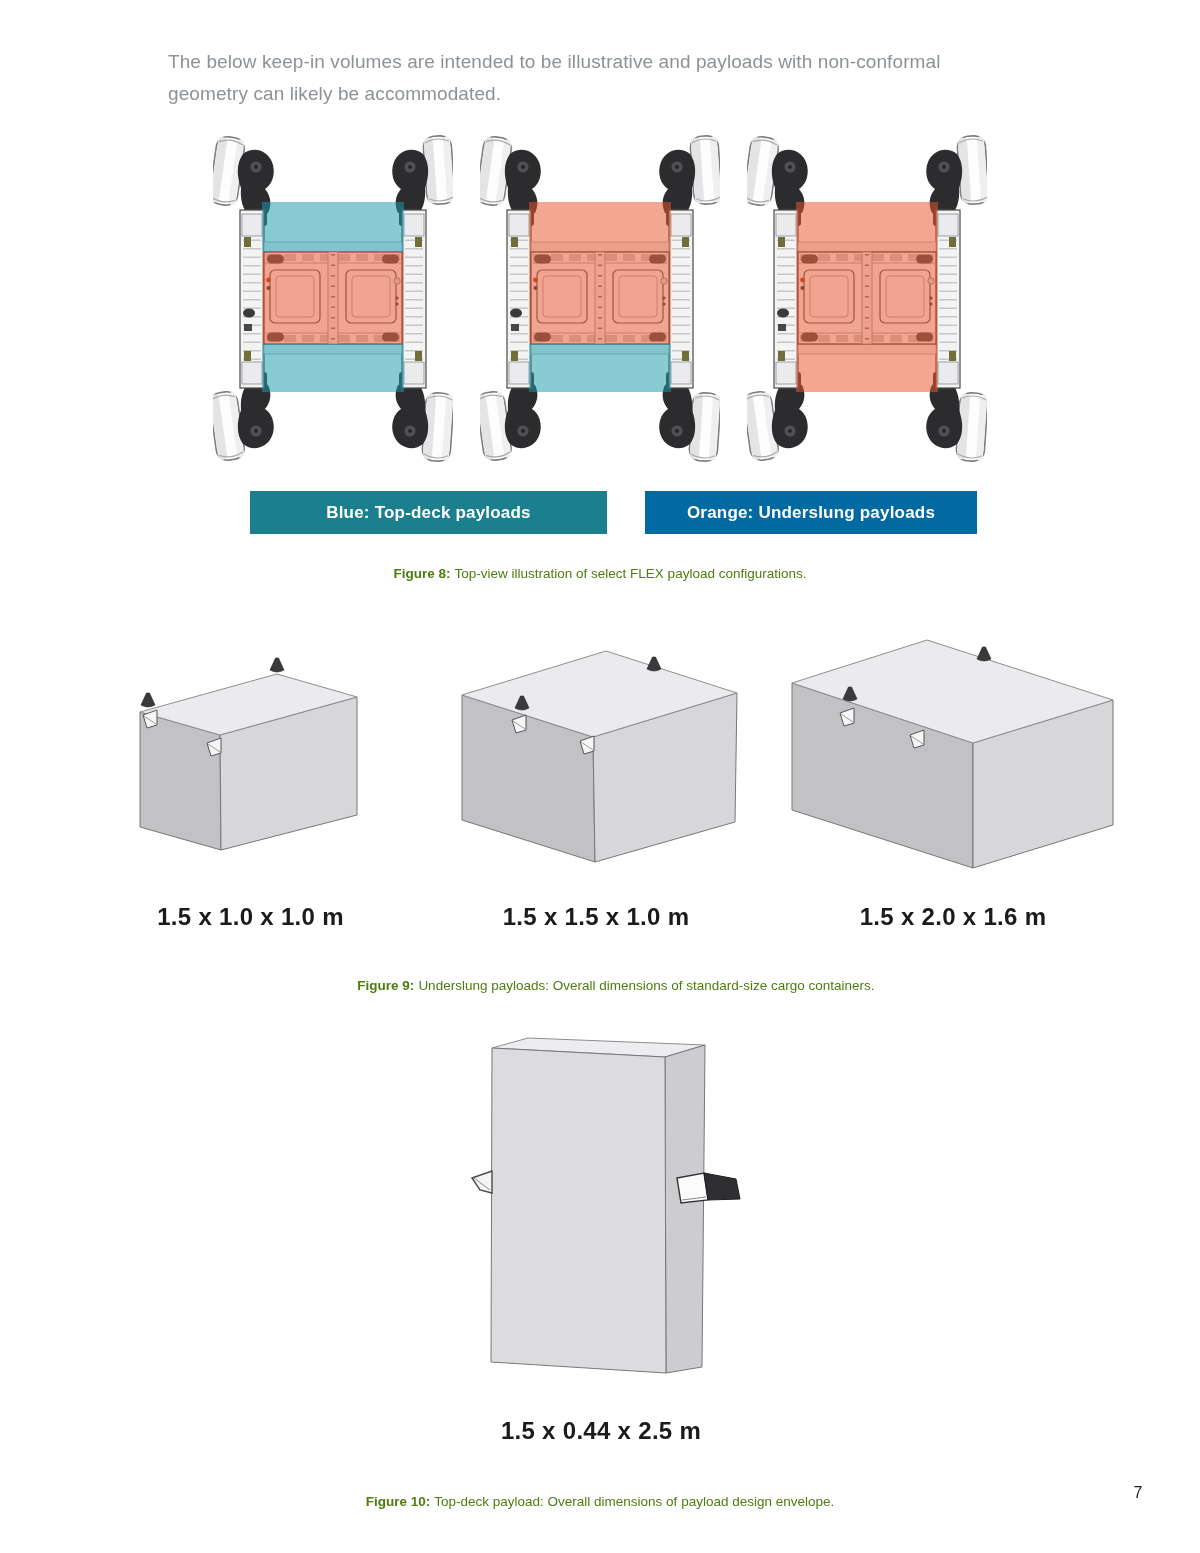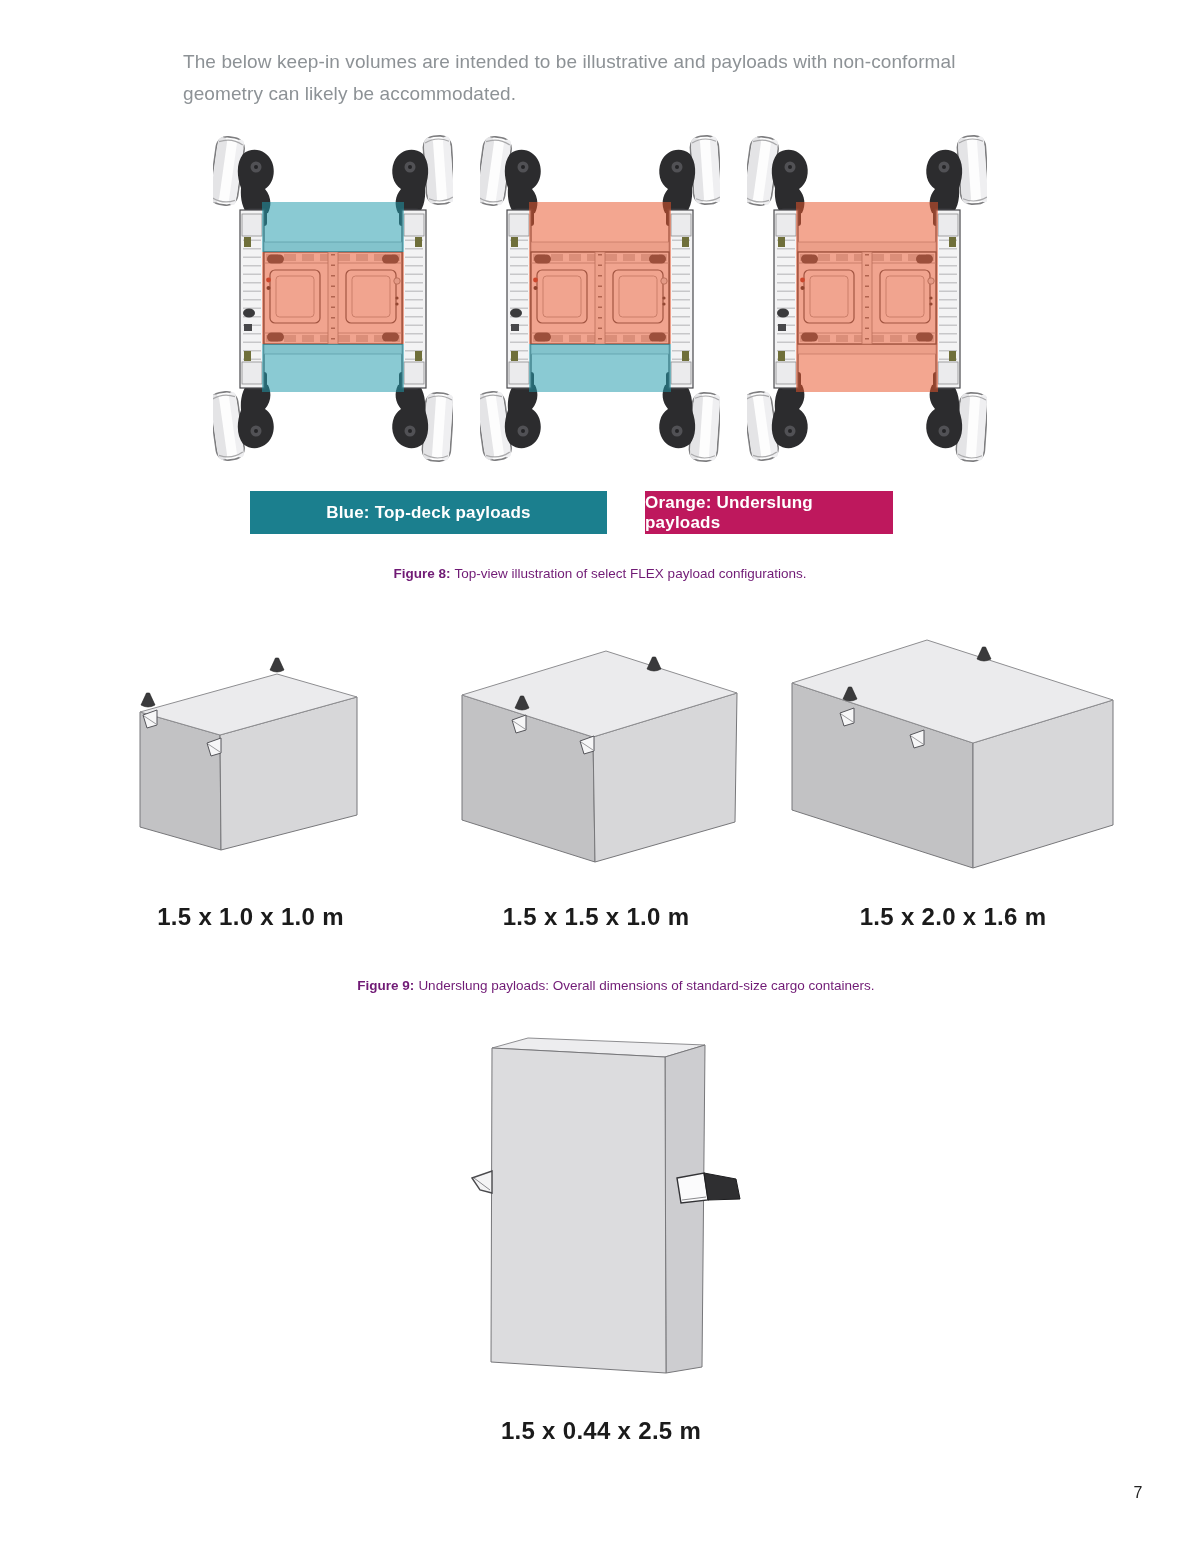--- a/index.html
+++ b/index.html
@@ -1,27 +1,27 @@
 <!DOCTYPE html>
 <html><head>
 <meta charset="utf-8">
 <style>
   html,body{margin:0;padding:0;background:#ffffff;}
   .page{position:relative;width:1200px;height:1553px;background:#ffffff;overflow:hidden;
         font-family:"Liberation Sans", sans-serif;}
-  .intro{position:absolute;left:183px;top:27px;width:800px;font-size:19px;line-height:31.5px;
+  .intro{position:absolute;left:168px;top:27px;width:800px;font-size:19px;line-height:31.5px;
          color:#8d9296;letter-spacing:0.1px;}
   .rover{position:absolute;top:130px;}
   .rover-1{left:213px;} .rover-2{left:480px;} .rover-3{left:747px;}
   .zone{fill-opacity:0.52;}
   .chip{position:absolute;top:491px;height:43px;display:flex;align-items:center;justify-content:center;
         color:#ffffff;font-weight:bold;font-size:17px;letter-spacing:0.2px;}
   .chip-blue{left:250px;width:357px;background:#1b7f8e;}
-  .chip-orange{left:645px;width:248px;background:#be185d;}
-  .cap{position:absolute;left:0;width:1200px;text-align:center;font-size:13.5px;color:#701a75;}
+  .chip-orange{left:645px;width:332px;background:#0369a1;}
+  .cap{position:absolute;left:0;width:1200px;text-align:center;font-size:13.5px;color:#4d7c0f;}
   .cap .b{font-weight:bold;}
   .cap .t{margin-left:4px;}
   .cap8{top:566px;} .cap9{top:978px;padding-left:16px;} .cap10{top:1494px;}
   .boxfig{position:absolute;}
   .bf1{left:133px;top:650px;} .bf2{left:450px;top:633px;} .bf3{left:783px;top:623px;}
   .bft{left:470px;top:1032px;}
   .dim{position:absolute;text-align:center;font-weight:bold;font-size:24px;color:#1b1b1b;
        letter-spacing:0.3px;}
   .dim1{left:133px;width:235px;top:903px;}
   .dim2{left:450px;width:292px;top:903px;}
@@ -205,16 +205,19 @@
     </g>
     <g>
       <polygon points="207,146 234,141 238,168 211,171" fill="#fbfbfc" stroke="#333336" stroke-width="1.4"></polygon>
       <polygon points="234,141 266,147 270,167 238,168" fill="#2f2f31" stroke="#1e1e20" stroke-width="1"></polygon>
       <line x1="212" y1="168" x2="236" y2="165" stroke="#8a8a8d" stroke-width="1"></line>
     </g>
   </svg>
 
   <div class="dim dimT">1.5 x 0.44 x 2.5 m</div>
 
+  <div class="cap cap10">
+    <span class="b">Figure 10:</span><span class="t">Top-deck payload: Overall dimensions of payload design envelope.</span>
+  </div>
 
   <div class="pagenum">7</div>
 
 </div>
 
 </body></html>

